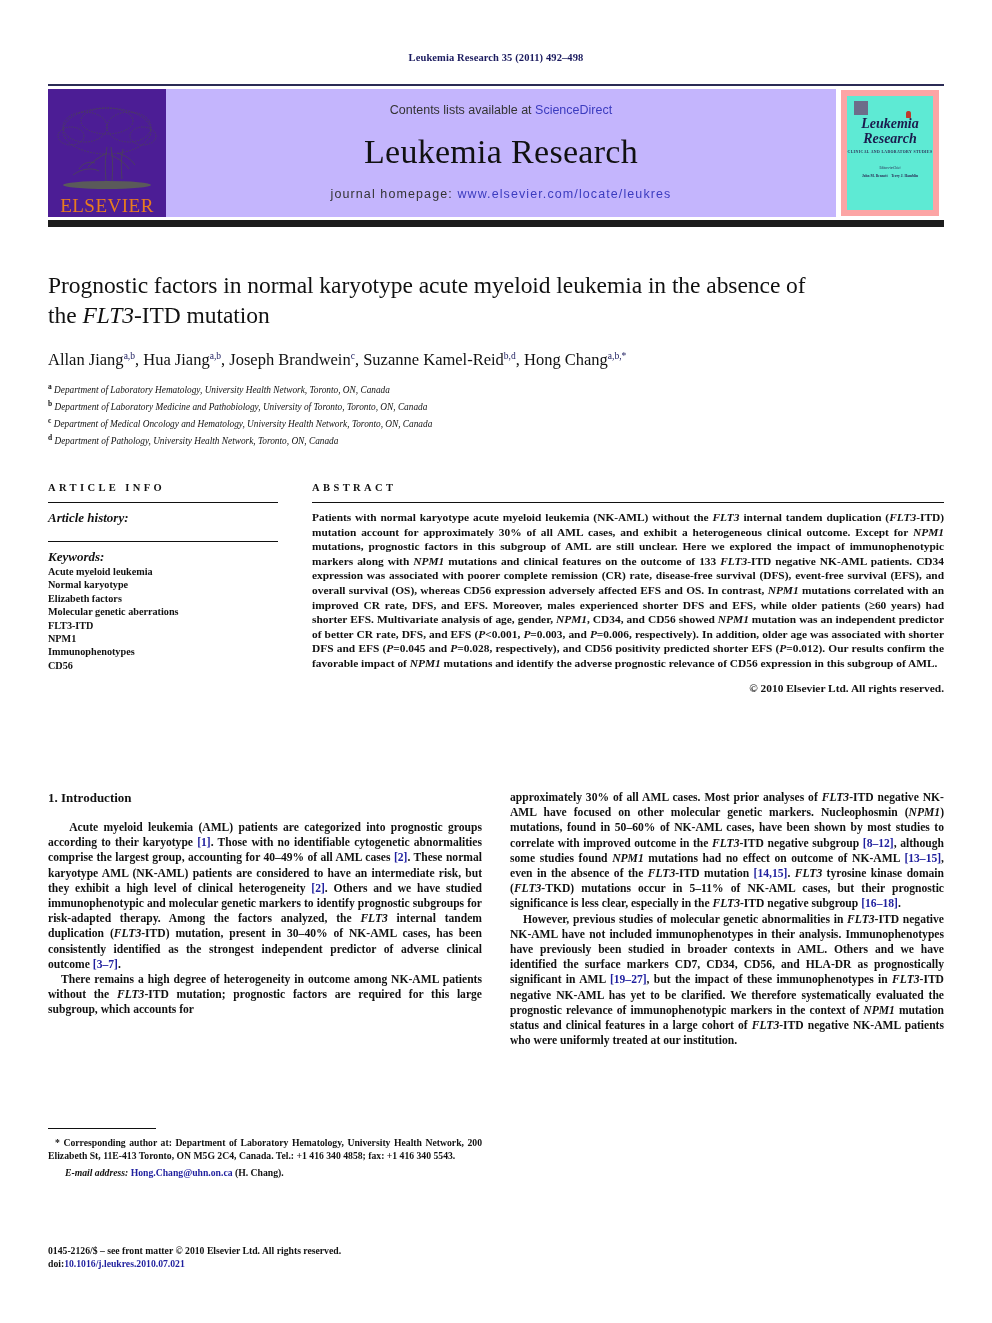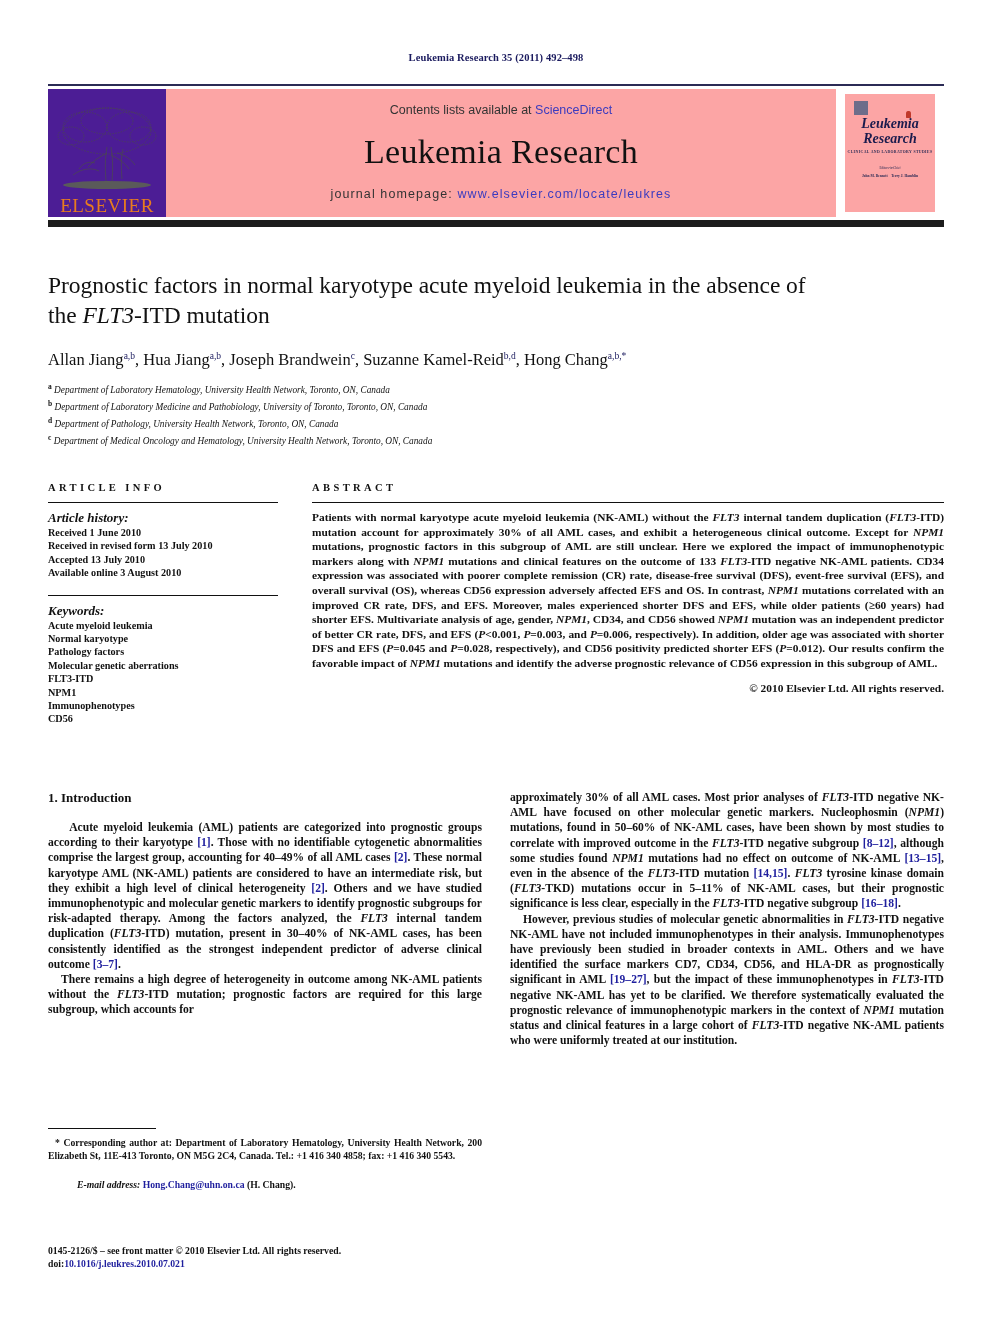--- a/index.html
+++ b/index.html
@@ -70,21 +70,21 @@
     font-family: "Liberation Serif", serif;
     color: #E87C1E;
     font-size: 19px;
     letter-spacing: .5px;
     line-height: 1;
     margin-top: 1px;
     font-weight: 400;
   }
   .center-cell {
     flex: 1 1 auto;
-    background: #fca5a5;
+    background: #c4b5fd;
     display: flex;
     flex-direction: column;
     align-items: center;
     justify-content: space-between;
     padding: 14px 0 16px 0;
   }
   .contents-line {
     font-family: "Liberation Sans", sans-serif;
     font-size: 12.5px;
     color: #333;
@@ -109,22 +109,22 @@
     width: 108px;
     flex: 0 0 108px;
     display: flex;
     align-items: center;
     justify-content: center;
     background: #fff;
   }
   .cover-thumb {
     width: 86px;
     height: 114px;
-    border: 2px solid #fca5a5;
-    background: #fca5a5;
+    border: 6px solid #fca5a5;
+    background: #5eead4;
     position: relative;
     overflow: hidden;
   }
   .cover-logo {
     position: absolute;
     left: 7px; top: 5px;
     width: 14px; height: 14px;
     background: #6d6d8a;
   }
   .cover-red-dot {
@@ -320,21 +320,21 @@
     color: #111;
     font-weight: bold;
     margin: 0;
   }
   .fn-email {
     font-size: 9.7px;
     line-height: 13px;
     color: #111;
     text-indent: 13px;
     font-weight: bold;
-    margin: 16px;
+    margin: 4px;
   }
   .fn-email i { font-style: italic; }
   .mail-link { color: #1f1f9e; }
   .issn-block {
     position: absolute;
     left: 48px;
     top: 1244px;
     width: 440px;
     font-size: 9.7px;
     line-height: 13px;
@@ -419,44 +419,38 @@
       <span><span>Allan Jiang</span><sup>a,b</sup></span>,
       <span><span>Hua Jiang</span><sup>a,b</sup></span>,
       <span><span>Joseph Brandwein</span><sup>c</sup></span>,
       <span><span>Suzanne Kamel-Reid</span><sup>b,d</sup></span>,
       <span><span>Hong Chang</span><sup>a,b,*</sup></span>
     </div>
 
     <div class="affils">
       <div><sup>a</sup> <span>Department of Laboratory Hematology, University Health Network, Toronto, ON, Canada</span></div>
       <div><sup>b</sup> <span>Department of Laboratory Medicine and Pathobiology, University of Toronto, Toronto, ON, Canada</span></div>
+      <div><sup>c</sup> <span>Department of Medical Oncology and Hematology, University Health Network, Toronto, ON, Canada</span></div>
       <div><sup>d</sup> <span>Department of Pathology, University Health Network, Toronto, ON, Canada</span></div>
-      <div><sup>c</sup> <span>Department of Medical Oncology and Hematology, University Health Network, Toronto, ON, Canada</span></div>
     </div>
   </div>
 
   <div class="info-abstract">
 
     <div class="col-info">
       <div class="sec-head">ARTICLE INFO</div>
       <div class="hr-thin"></div>
       <div class="info-label">Article history:</div>
-      <div class="info-list">
-        <div>Received 1 June 2010</div>
-        <div>Received in revised form 13 July 2010</div>
-        <div>Accepted 13 July 2010</div>
-        <div>Available online 3 August 2010</div>
-      </div>
       <div class="info-gap"></div>
       <div class="hr-thin"></div>
       <div class="info-label">Keywords:</div>
       <div class="info-list">
         <div>Acute myeloid leukemia</div>
         <div>Normal karyotype</div>
-        <div>Pathology factors</div>
+        <div>Elizabeth factors</div>
         <div>Molecular genetic aberrations</div>
         <div>FLT3-ITD</div>
         <div>NPM1</div>
         <div>Immunophenotypes</div>
         <div>CD56</div>
       </div>
     </div>
 
     <div class="col-abs">
       <div class="sec-head">ABSTRACT</div>

